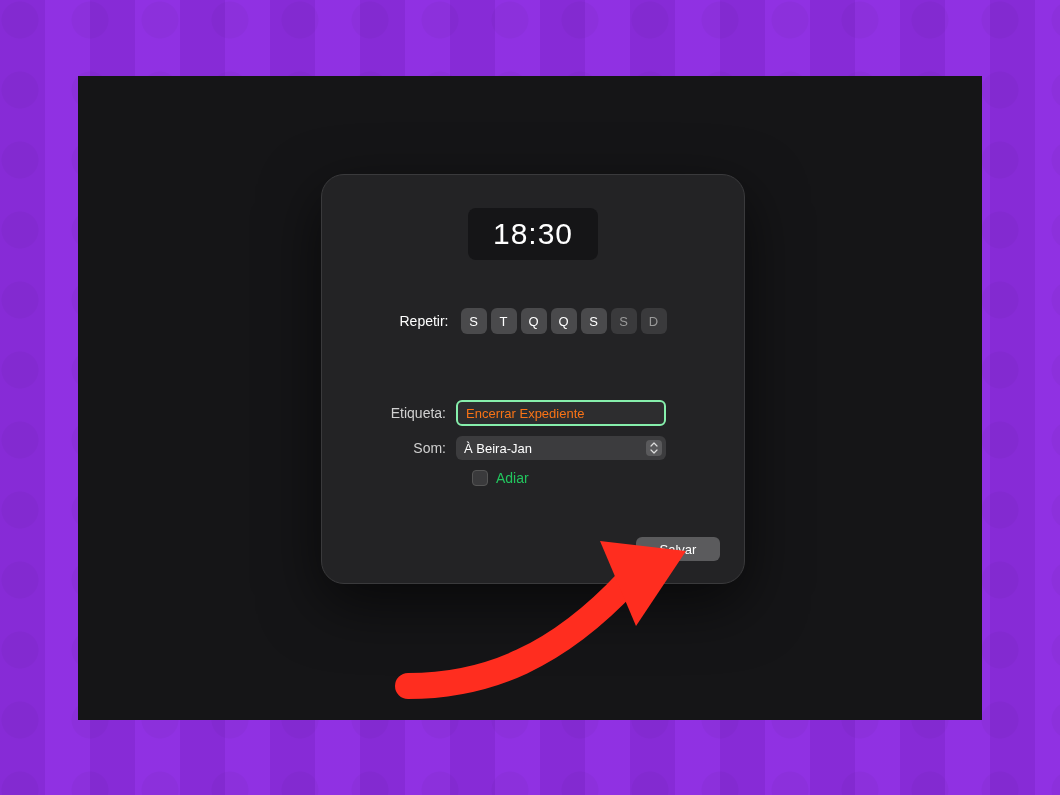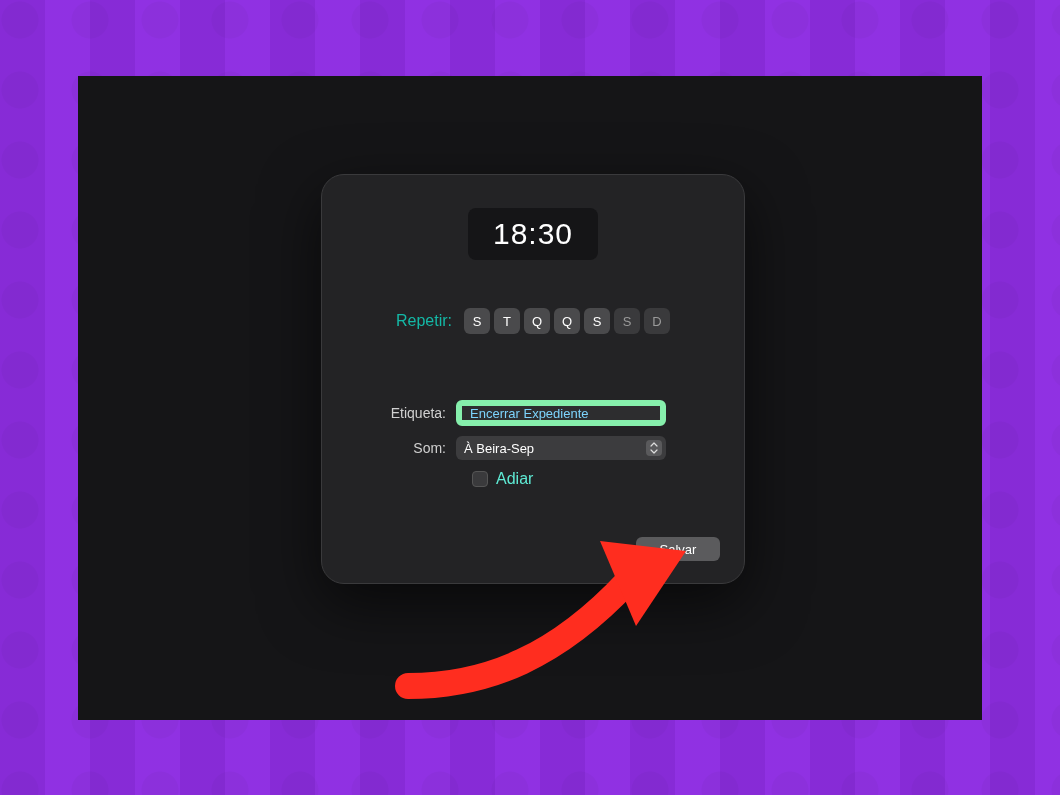--- a/index.html
+++ b/index.html
@@ -68,22 +68,22 @@
       position: absolute;
       top: 133px;
       left: 0;
       right: 0;
       display: flex;
       align-items: center;
       justify-content: center;
       gap: 12px;
     }
     .repeat-label {
-      font-size: 16px;
-      color: #14b8a6;
+      font-size: 14px;
+      color: #ffffff;
     }
     .days {
       display: flex;
       gap: 4px;
     }
     .day {
       width: 26px;
       height: 26px;
       border-radius: 6px;
       background: #4a4a4c;
@@ -115,23 +115,23 @@
       width: 82px;
       text-align: right;
       font-size: 14px;
       color: #d0d0d0;
       margin-right: 10px;
     }
     .text-input {
       width: 210px;
       height: 26px;
       background: #2d2d2f;
-      border: 6px solid #86efac;
-      border-radius: 6px;
-      color: #7dd3fc;
+      border: 2px solid #86efac;
+      border-radius: 6px;
+      color: #f97316;
       font-size: 13px;
       padding: 0 8px;
       outline: none;
     }
     .select-wrap {
       position: relative;
       width: 210px;
       height: 24px;
       background: #3c3c3e;
       border-radius: 6px;
@@ -168,22 +168,22 @@
     .checkbox {
       width: 16px;
       height: 16px;
       border-radius: 4px;
       background: #3a3a3c;
       border: 1px solid #555;
       margin-right: 8px;
       cursor: pointer;
     }
     .checkbox-label {
-      font-size: 16px;
-      color: #5eead4;
+      font-size: 14px;
+      color: #22c55e;
     }
     .button-row {
       position: absolute;
       bottom: 22px;
       right: 24px;
       display: flex;
       gap: 12px;
     }
     .btn {
       min-width: 84px;
@@ -236,21 +236,21 @@
     <div class="form-rows">
 
       <div class="form-row">
         <span class="form-label">Etiqueta:</span>
         <input type="text" class="text-input" value="Encerrar Expediente" style="">
       </div>
 
       <div class="form-row">
         <span class="form-label">Som:</span>
         <div class="select-wrap">
-          <span class="select-value">À Beira-Sep</span>
+          <span class="select-value">À Beira-Jan</span>
           <span class="select-stepper">
             <svg width="8" height="12" viewBox="0 0 8 12">
                 <path d="M1 4 L4 1 L7 4" stroke="#ddd" stroke-width="1.2" fill="none" stroke-linecap="round" stroke-linejoin="round"></path>
                 <path d="M1 8 L4 11 L7 8" stroke="#ddd" stroke-width="1.2" fill="none" stroke-linecap="round" stroke-linejoin="round"></path>
               </svg>
           </span>
         </div>
       </div>
 
       <div class="checkbox-row">

